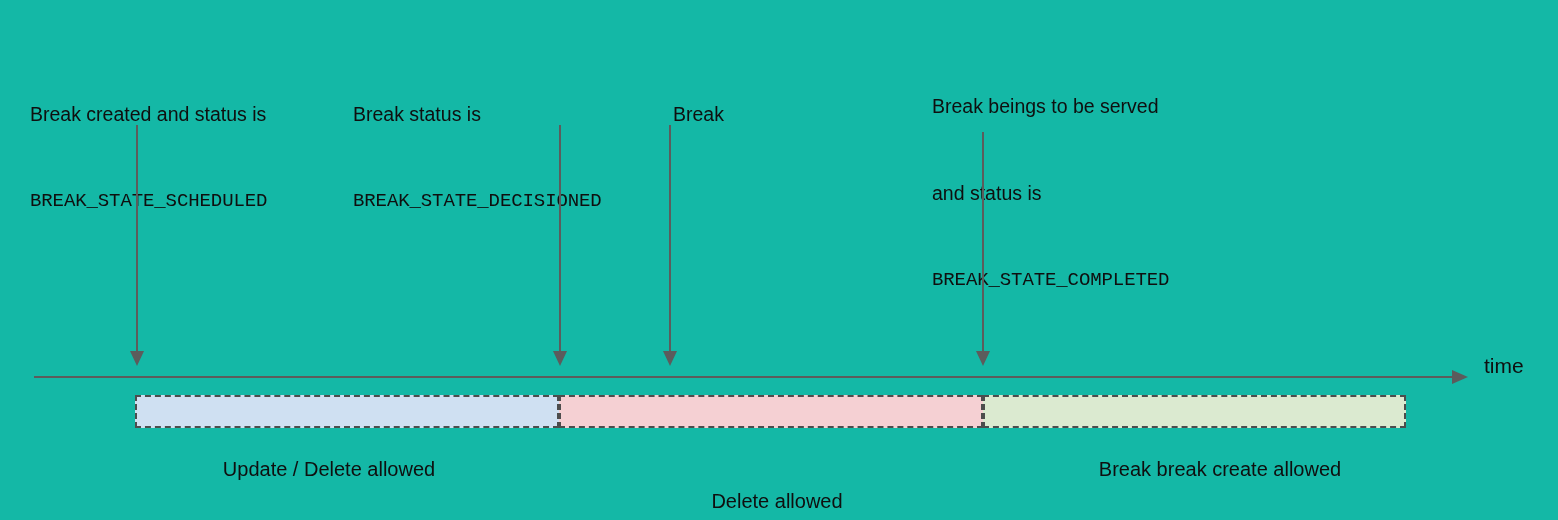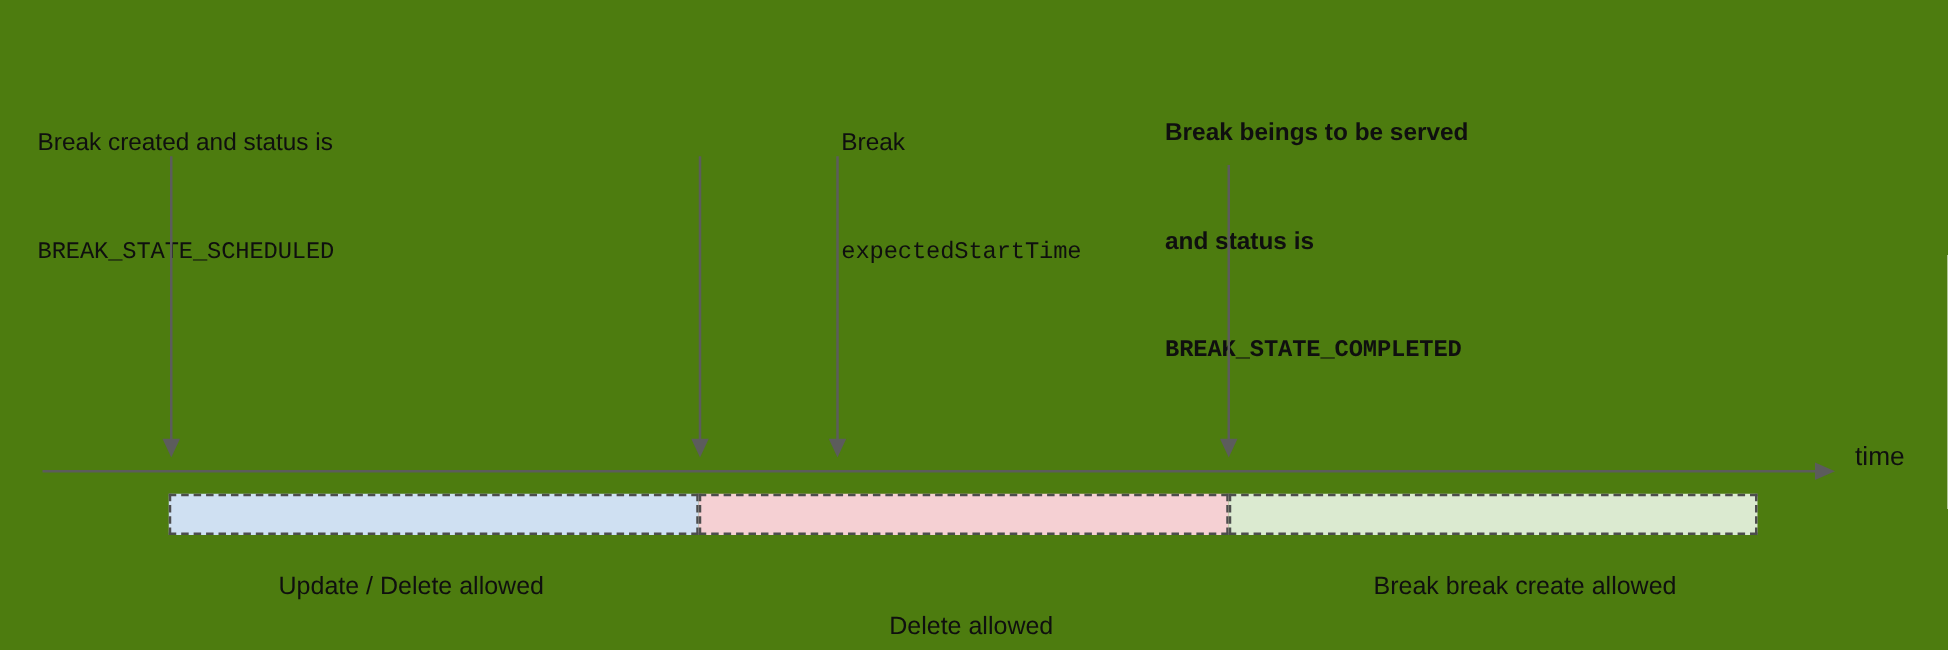--- a/index.html
+++ b/index.html
@@ -8,21 +8,21 @@
     background: #ffffff;
   }
   body {
     font-family: "Liberation Sans", sans-serif;
     color: #000000;
   }
   #canvas {
     position: relative;
     width: 1558px;
     height: 520px;
-    background: #4d7c0f;
+    background: #14b8a6;
     overflow: hidden;
   }
 
   
   .annotation {
     position: absolute;
     font-size: 19.5px;
     line-height: 29px;
     color: #0f0f0f;
     white-space: pre;
@@ -103,28 +103,32 @@
 <body>
 
 <div id="canvas">
 
   <div class="annotation" id="ann-0" style="left: 30px; top: 42px;">
     <span class="sans">Break created and status is</span>
     <span class="mono">BREAK_STATE_SCHEDULED</span>
     
   </div>
 
+  <div class="annotation" id="ann-1" style="left: 353px; top: 42px;">
+    <span class="sans">Break status is</span>
+    <span class="mono">BREAK_STATE_DECISIONED</span>
+    
+  </div>
 
   <div class="annotation" id="ann-2" style="left: 673px; top: 42px;">
     <span class="sans">Break</span>
-    <span class="mono">expectedStartTime</span>
     
   </div>
 
-  <div class="annotation" id="ann-3" style="left: 932px; top: 34px; font-weight: bold;">
+  <div class="annotation" id="ann-3" style="left: 932px; top: 34px;">
     <span class="sans">Break beings to be served</span>
     <span class="sans">and status is</span>
     <span class="mono">BREAK_STATE_COMPLETED</span>
   </div>
 
   <div class="v-arrow" id="arr-0" style="left: 130px; top: 125px; height: 241px;">
     <div class="shaft" style="height: 227px;"></div>
     <div class="head" style="top: 226px;"></div>
   </div>
   <div class="v-arrow" id="arr-1" style="left: 553px; top: 125px; height: 241px;">

